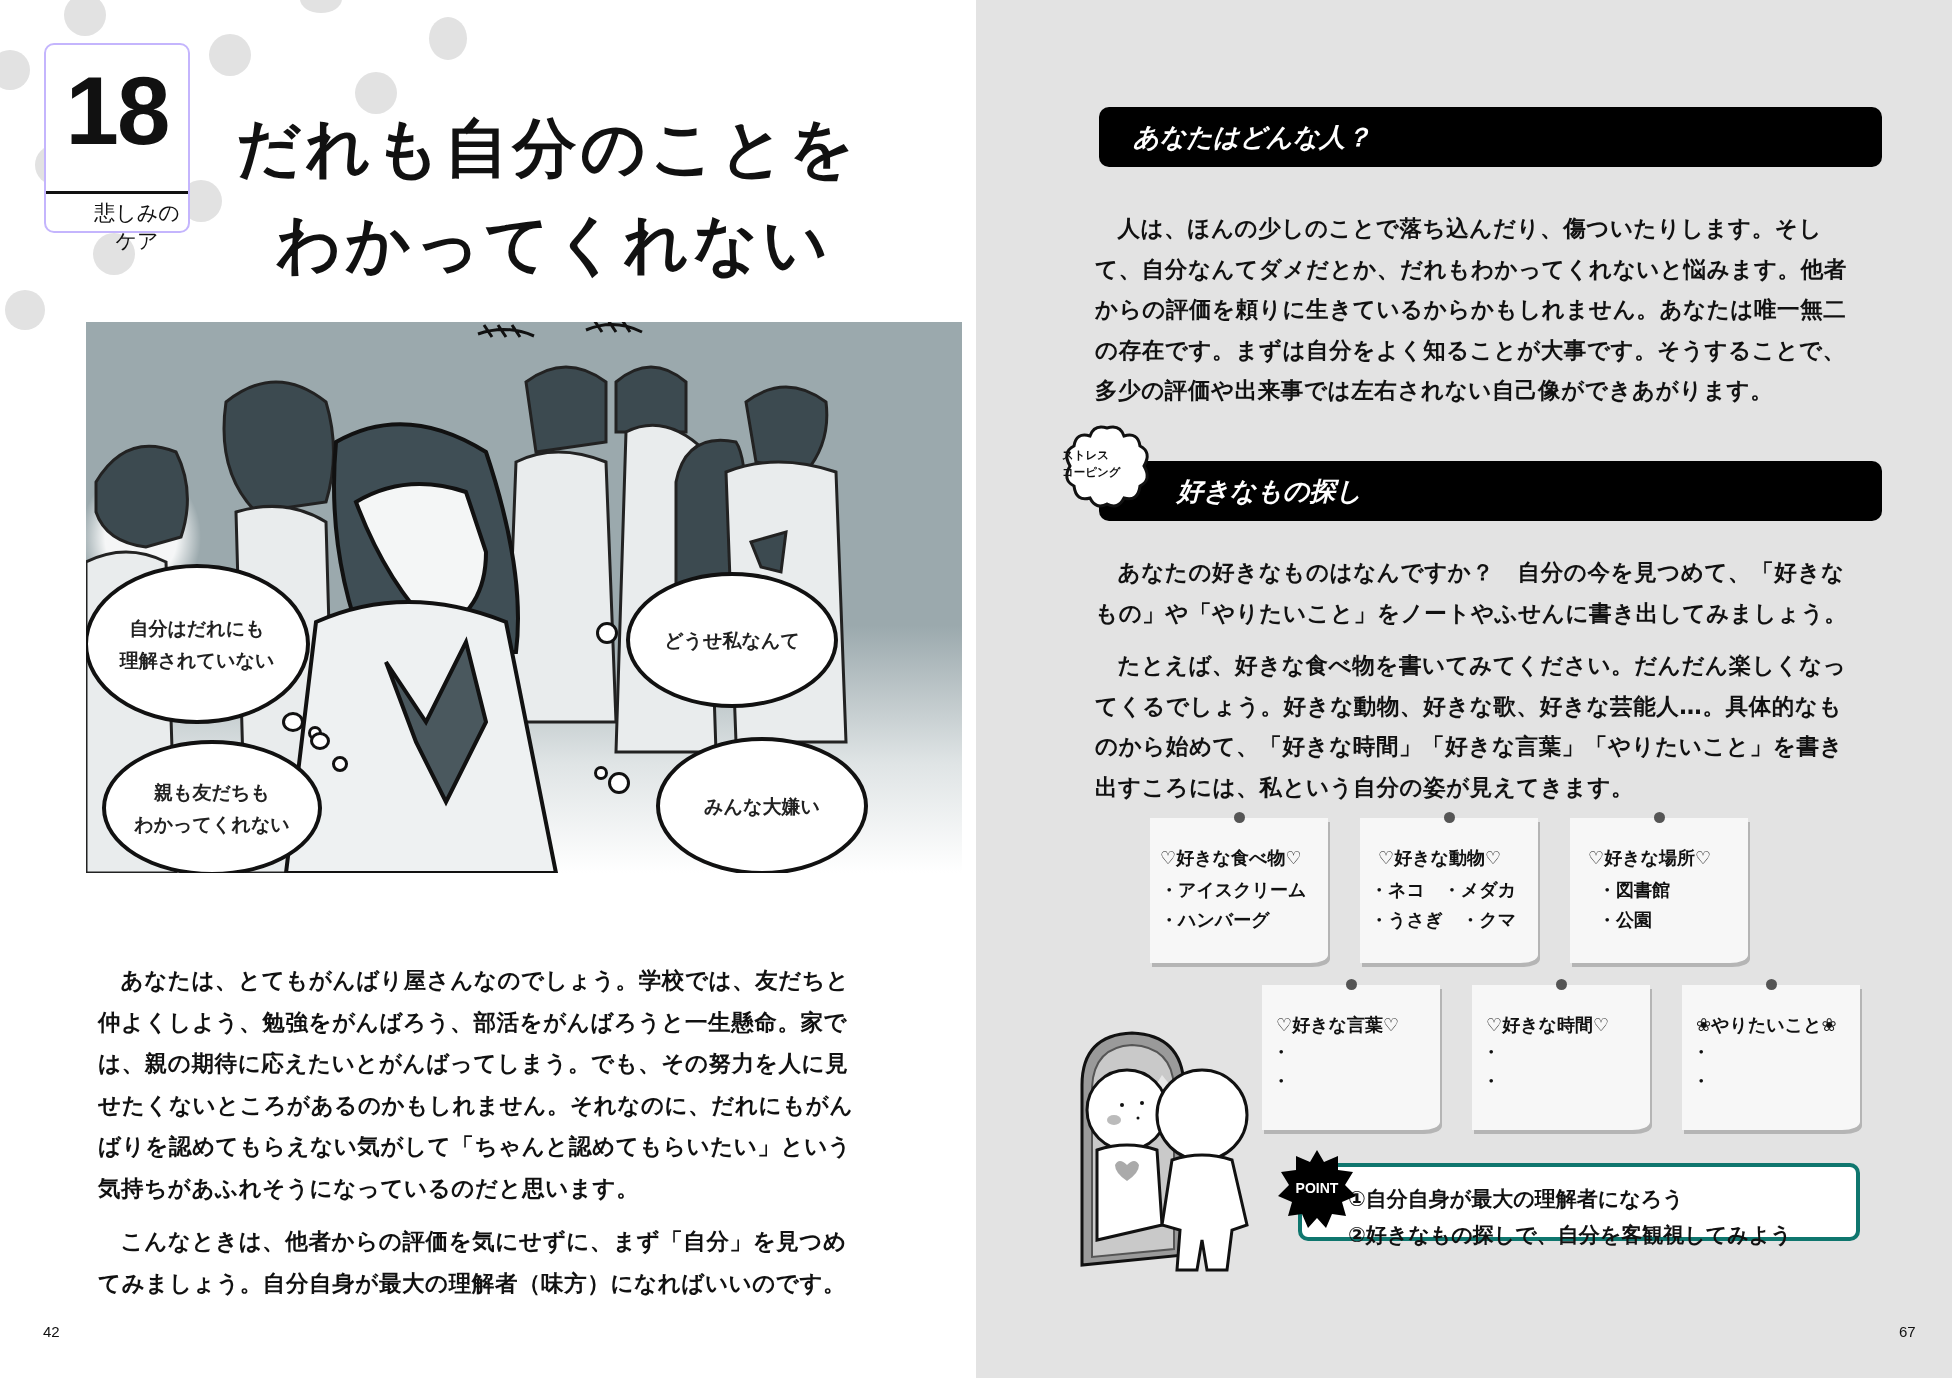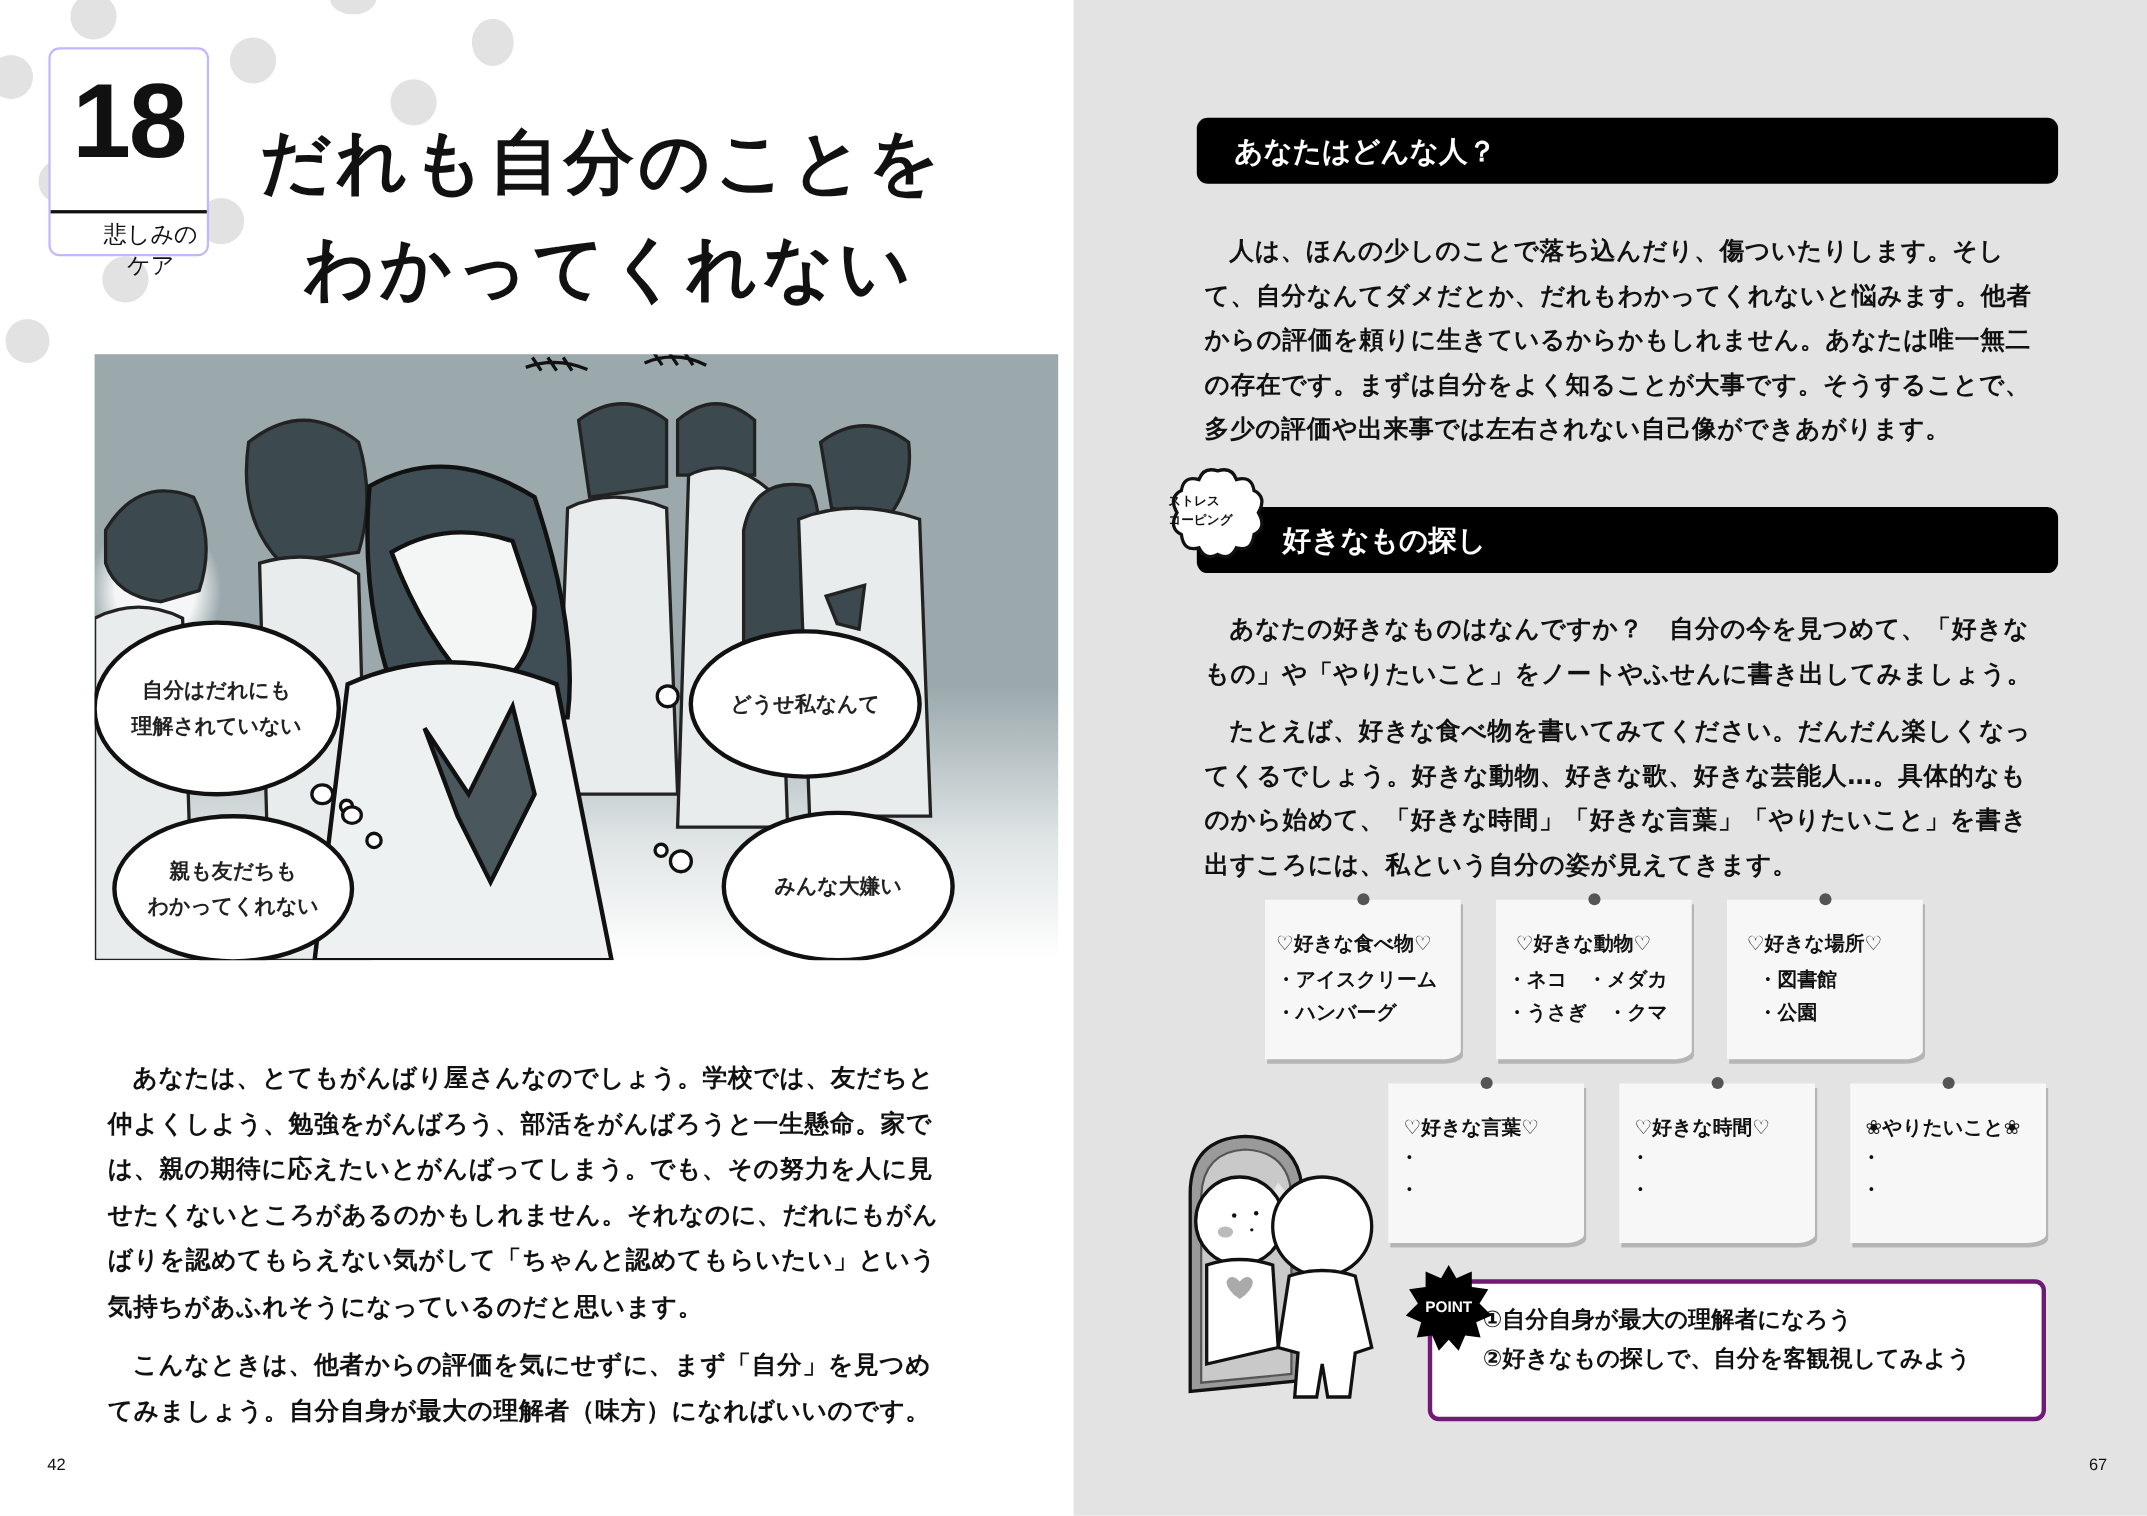--- a/index.html
+++ b/index.html
@@ -26,38 +26,38 @@
             display:flex; align-items:center; justify-content:center; text-align:center;
             font-size:19px; line-height:32px; font-weight:bold; color:#222; }
   .puff { position:absolute; background:#fff; border:3px solid #111; border-radius:50%; }
 
   .body-left { position:absolute; left:86px; top:948px; width:785px; font-size:22.5px; line-height:41.5px;
                font-weight:bold; letter-spacing:0.6px; }
   .body-left p, .body-right p { margin:12px; text-indent:1em; }
 
   .pageno { position:absolute; font-size:15px; font-family:"Liberation Sans", sans-serif; }
 
-  .sec-bar { position:absolute; left:112px; width:783px; height:60px; background:#000; border-radius:10px;
-             color:#fff; font-size:26px; font-weight:bold; display:flex; align-items:center; box-sizing:border-box; }
+  .sec-bar { position:absolute; left:123px; width:783px; height:60px; background:#000; border-radius:10px;
+             color:#fff; font-size:26px; font-weight:bold; display:flex; align-items:center; box-sizing:border-box;font-style:italic; }
   .body-right { position:absolute; left:107px; width:790px; font-size:22.5px; line-height:40.5px;
                 font-weight:bold; letter-spacing:0.6px; }
 
   .cloud { position:absolute; left:90px; top:426px; width:80px; height:80px; }
   .cloud-text { position:absolute; left:90px; top:447px; width:80px; text-align:left; font-size:11.5px;
                 line-height:17px; font-weight:bold; color:#111; }
 
   .note { position:absolute; width:178px; height:145px; background:#f7f7f7;
           box-shadow: 2px 4px 0 #b5b5b5; border-bottom-right-radius:18px 8px; }
   .note .pin { position:absolute; top:-6px; left:50%; width:11px; height:11px; margin-left:-5px;
                border-radius:50%; background:#555; }
   .note-title { position:absolute; left:10px; right:4px; top:28px; font-size:18px; font-weight:bold; white-space:nowrap; }
   .note-line { position:absolute; left:10px; font-size:18px; font-weight:bold; white-space:nowrap; }
 
-  .point-box { position:absolute; left:322px; top:1163px; width:562px; height:129px; background:#fff;
-               border:4px solid #701a75; border-radius:10px; box-sizing:border-box; }
+  .point-box { position:absolute; left:322px; top:1163px; width:562px; height:78px; background:#fff;
+               border:4px solid #0f766e; border-radius:10px; box-sizing:border-box; }
   .point-line { position:absolute; left:46px; font-size:21px; font-weight:bold; white-space:nowrap; }
   .point-badge { position:absolute; left:302px; top:1150px; width:78px; height:80px; }
   .point-label { position:absolute; left:302px; top:1180px; width:78px; text-align:center; color:#fff;
                  font-family:"Liberation Sans", sans-serif; font-weight:bold; font-size:14px; }
 </style>
 </head>
 <body>
 
 <div class="page-left">
   <div class="dot" style="left:64px;top:-6px;width:42px;height:42px"></div>

